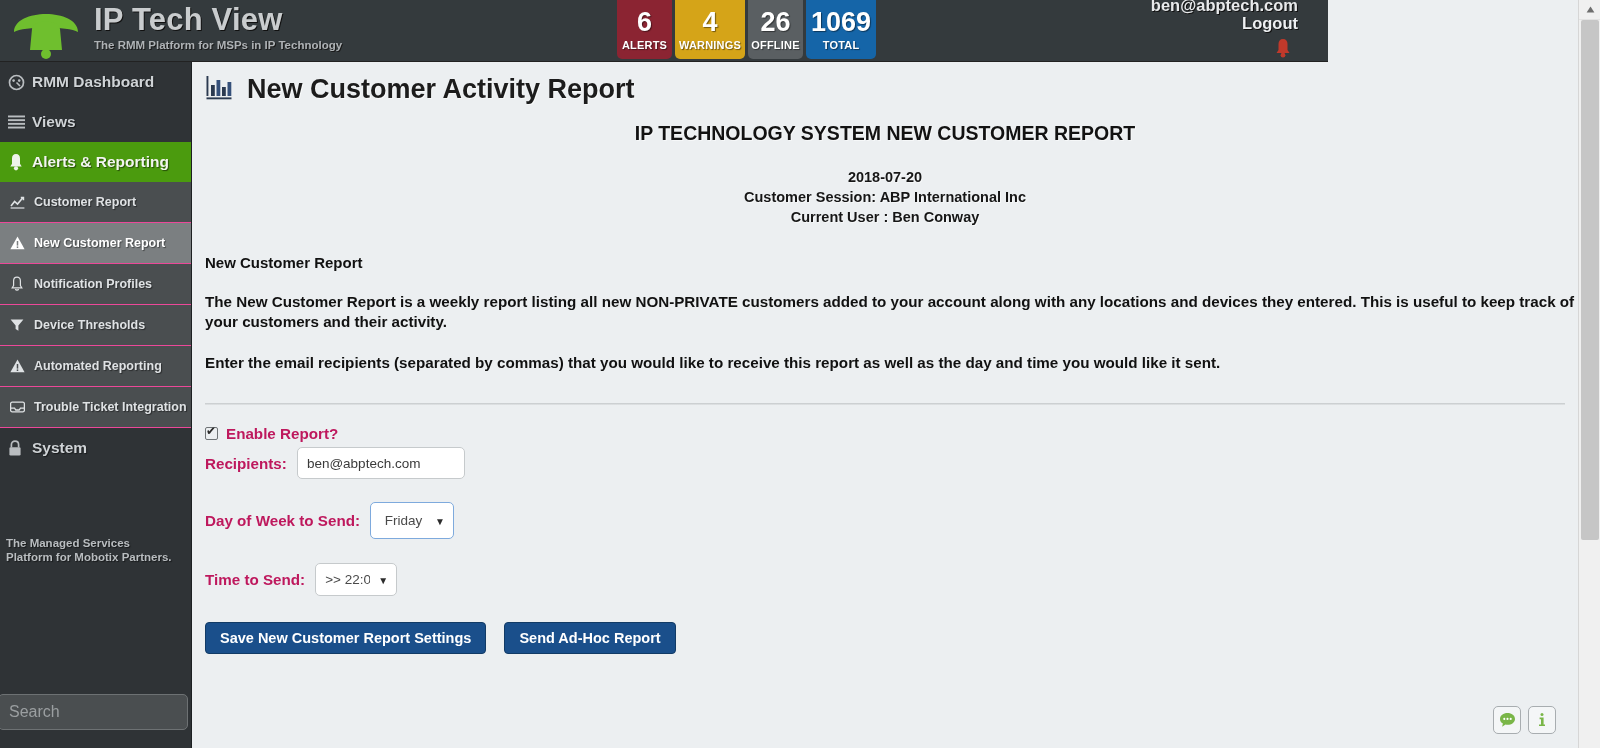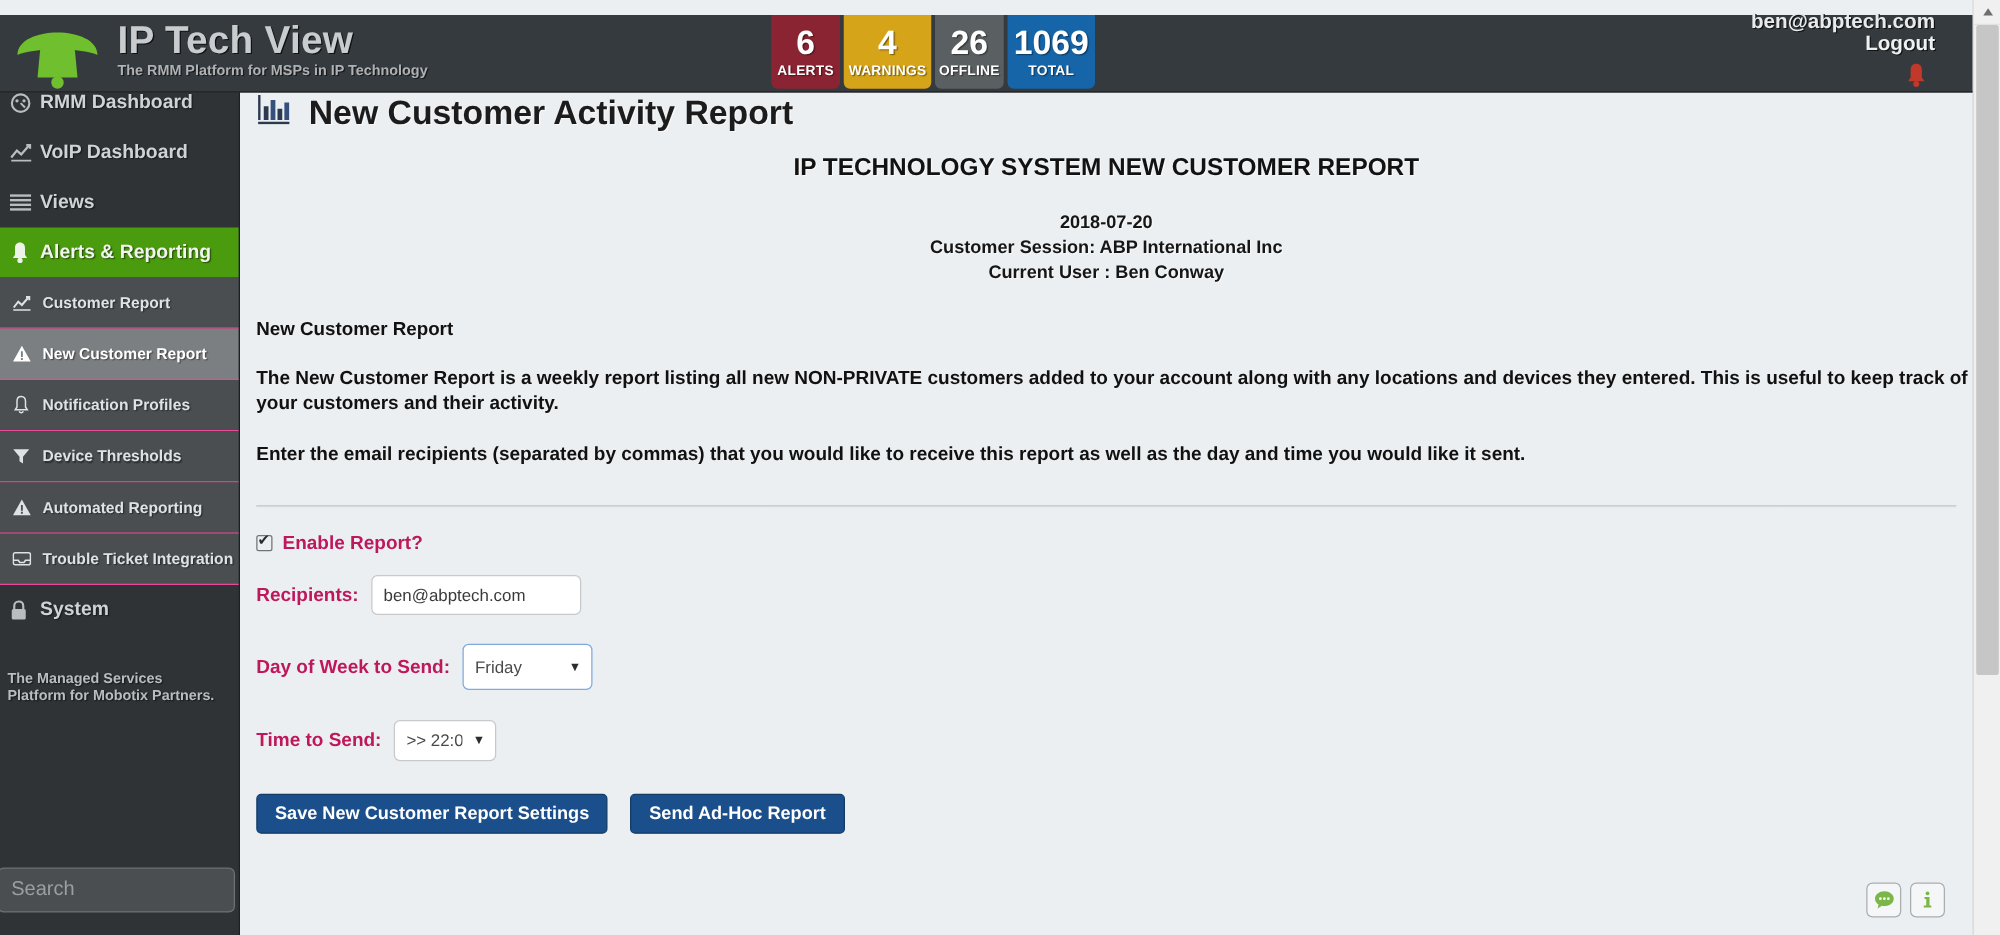--- a/index.html
+++ b/index.html
@@ -7,21 +7,21 @@
   html, body {
     width: 1600px; height: 748px;
     font-family: "Liberation Sans", sans-serif;
     background: #ffffff;
     overflow: hidden;
   }
   .app { position: relative; width: 1600px; height: 748px; background:#eceff1; }
 
   
   .topbar {
-    position: absolute; top: 12px; left: 0; width: 1578px; height: 62px;
+    position: absolute; top: 0; left: 0; width: 1328px; height: 62px;
     background: #343a3d;
     border-bottom: 1px solid #222;
     z-index: 20;
   }
   .logo-wrap { position: absolute; left: 8px; top: 2px; width: 76px; height: 58px; }
   .bell-svg { display:block; }
   .brand-title {
     position: absolute; left: 94px; top: 2px;
     font-size: 31px; font-weight: bold; color: #c9ccce;
     letter-spacing: .2px;
@@ -128,21 +128,21 @@
   }
   .para b { font-weight: bold; }
   .divider {
     margin: 30px 13px 0 13px; height: 2px;
     background: linear-gradient(to bottom, #c4c8ca 0%, #e3e6e8 100%);
     border: 0;
   }
 
   .form-row { display: flex; align-items: center; margin-left: 13px; }
   .row-check { margin-top: 20px; }
-  .row-recipients { margin-top: 17px; }
+  .row-recipients { margin-top: 5px; }
   .row-day { margin-top: 23px; }
   .row-time { margin-top: 24px; }
   .row-buttons { margin-top: 26px; }
 
   .chk {
     width: 13px; height: 13px; margin: 0 8px 0 0; cursor: pointer;
     appearance: none; -webkit-appearance: none;
     background: #eceff1; border: 1px solid #6f7477; border-radius: 2px;
     position: relative; flex: 0 0 13px;
   }
@@ -163,21 +163,21 @@
     border: 1px solid #c6cacc; border-radius: 5px; background: #fff;
     font-family: "Liberation Sans", sans-serif; font-size: 13.5px; color: #4a4a4a;
     appearance: none; -webkit-appearance: none; cursor: pointer;
     position: relative;
   }
   .sel-wrap { position: relative; display: inline-block; }
   .sel-wrap .caret {
     position: absolute; right: 9px; top: 50%; transform: translateY(-50%);
     font-size: 10px; color: #2c2c2c; pointer-events: none;
   }
-  .sel.day { width: 104px; border-color: #7eaadd; }
+  .sel.day { width: 84px; border-color: #7eaadd; text-align: center; }
   .sel.time { width: 82px; height: 33px; }
 
   .btn {
     height: 32px; padding: 0 14px; border: 1px solid #123b66; border-radius: 4px;
     background: #1a4f8b; color: #fff;
     font-family: "Liberation Sans", sans-serif; font-size: 14.5px; font-weight: bold;
     cursor: pointer;
   }
   .btn + .btn { margin-left: 18px; }
 
@@ -258,30 +258,20 @@
         <svg width="17" height="17" viewBox="0 0 17 17">
             <circle cx="8.5" cy="8.5" r="7" fill="none" stroke="#b9bdc0" stroke-width="1.7"></circle>
             <circle cx="5.6" cy="6.6" r="1.3" fill="#b9bdc0"></circle>
             <circle cx="11.2" cy="6.6" r="1.3" fill="#b9bdc0"></circle>
             <path d="M8.5 8.5 L12 12" stroke="#b9bdc0" stroke-width="1.6"></path>
           </svg>
       </span>
       <span>RMM Dashboard</span>
     </div>
 
-    <div class="nav-item">
-      <span class="ic">
-        <svg width="18" height="16" viewBox="0 0 18 16">
-            <path d="M1 12 L5.5 6.5 L9 9.5 L15.5 2" fill="none" stroke="#b9bdc0" stroke-width="1.8"></path>
-            <path d="M13 2 L16 2 L16 5" fill="none" stroke="#b9bdc0" stroke-width="1.8"></path>
-            <path d="M1 14.5 L17 14.5" stroke="#b9bdc0" stroke-width="1.4"></path>
-          </svg>
-      </span>
-      <span>VoIP Dashboard</span>
-    </div>
 
     <div class="nav-item">
       <span class="ic">
         <svg width="17" height="14" viewBox="0 0 17 14">
             <rect x="0" y="0.5" width="17" height="1.9" fill="#b9bdc0"></rect>
             <rect x="0" y="4.2" width="17" height="1.9" fill="#b9bdc0"></rect>
             <rect x="0" y="7.9" width="17" height="1.9" fill="#b9bdc0"></rect>
             <rect x="0" y="11.6" width="17" height="1.9" fill="#b9bdc0"></rect>
           </svg>
       </span>

